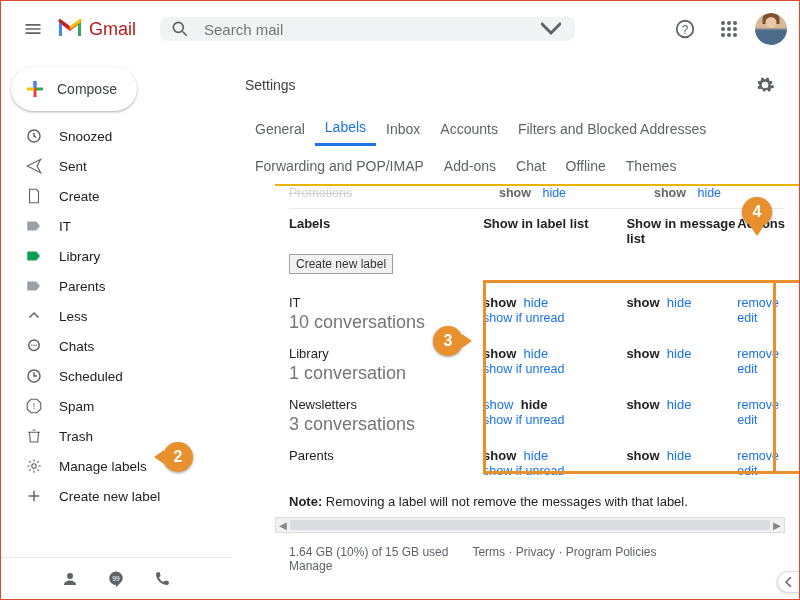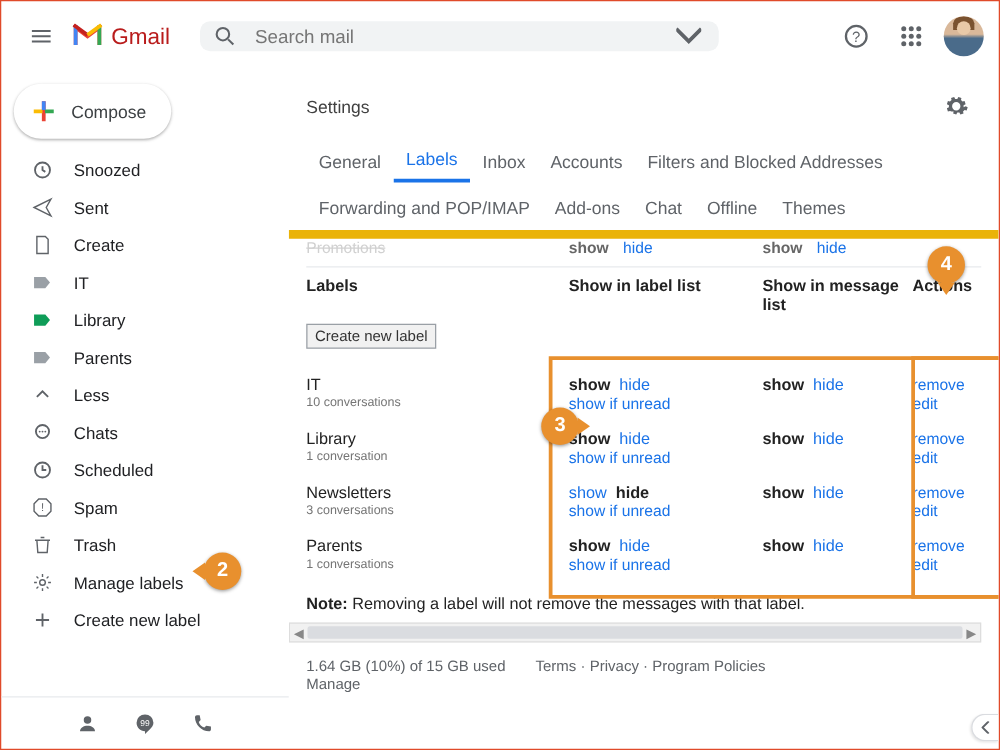--- a/index.html
+++ b/index.html
@@ -39,30 +39,30 @@
   
   .content { flex: 1; overflow: hidden; position: relative; display:flex; flex-direction:column; }
   .settings-header { display:flex; align-items:center; padding: 10px 16px 6px 14px; }
   .settings-title { font-size: 14px; color:#404040; }
   .settings-gear { margin-left:auto; color:#5f6368; }
   .settings-tabs { padding: 4px 14px 0 14px; font-size: 14px; color:#5f6368; }
   .tab-row { display:flex; flex-wrap:wrap; align-items:center; }
   .tab { padding: 6px 10px 8px 10px; cursor:pointer; }
   .tab.active { color:#1a73e8; border-bottom: 3px solid #1a73e8; font-weight:500; }
   .tab-row2 { margin-top:6px; margin-bottom:2px;}
-  .content-scroll { flex:1; overflow:hidden; border-top:7px solid #eab308; position:relative; }
+  .content-scroll { flex:1; overflow:hidden; border-top:2px solid #eab308; position:relative;margin-left:44px; }
   .table-area { padding: 0 14px 0 14px; font-size:13px; color:#222; position:relative; }
 
   .row { display:flex; padding:6px 0; border-top:1px solid transparent;}
   .col1 { width:210px; }
   .col2 { width:155px; }
   .col3 { width:120px; }
   .col4 { flex:1; }
   .lbl-head { font-weight:bold; }
-  .sub { color:#757575; font-size:10px; margin-top:2px;}
+  .sub { color:#757575; font-size:18px; margin-top:2px;}
 
   .link { color:#1a73e8; cursor:pointer; }
   .bold { font-weight:bold; }
   .action-link { color:#1a73e8; font-size:12.5px; cursor:pointer; margin-right:6px;}
   .create-label-btn { border:1px solid #9aa0a6; background:#f1f1f1; padding:2px 6px; font-size:12px; cursor:pointer; color:#333; margin-bottom:8px;}
 
   .highlight-box { position:absolute; border:3px solid #e8902e; pointer-events:none; }
 
   .callout { position:absolute; width:30px; height:30px; border-radius:50%; background:#e8902e; color:#fff; font-weight:bold; font-size:16px; display:flex; align-items:center; justify-content:center; box-shadow:0 1px 3px rgba(0,0,0,0.4); z-index:20;}
   .callout::before { content:""; position:absolute; width:0; height:0; }
@@ -370,21 +370,20 @@
                 <div>Newsletters</div>
                 <div class="sub">3 conversations</div>
               </div>
               <div class="col2"><span class="link">show</span>&nbsp;&nbsp;<span class="bold">hide</span><br><span class="link" style="font-size:12.5px">show if unread</span></div>
               <div class="col3"><span class="bold">show</span>&nbsp;&nbsp;<span class="link">hide</span></div>
               <div class="col4"><span class="action-link">remove</span> <span class="action-link">edit</span></div>
             </div>
             <div class="row">
               <div class="col1">
                 <div>Parents</div>
-                <div class="sub">1 conversations</div>
               </div>
               <div class="col2"><span class="bold">show</span>&nbsp;&nbsp;<span class="link">hide</span><br><span class="link" style="font-size:12.5px">show if unread</span></div>
               <div class="col3"><span class="bold">show</span>&nbsp;&nbsp;<span class="link">hide</span></div>
               <div class="col4"><span class="action-link">remove</span> <span class="action-link">edit</span></div>
             </div>
           </div>
 
         <div class="highlight-box" style="left:208px; top:94px; width:392px; height:194px;"></div>
         <div class="highlight-box" style="left:498px; top:94px; width:100px; height:194px;"></div>
 

